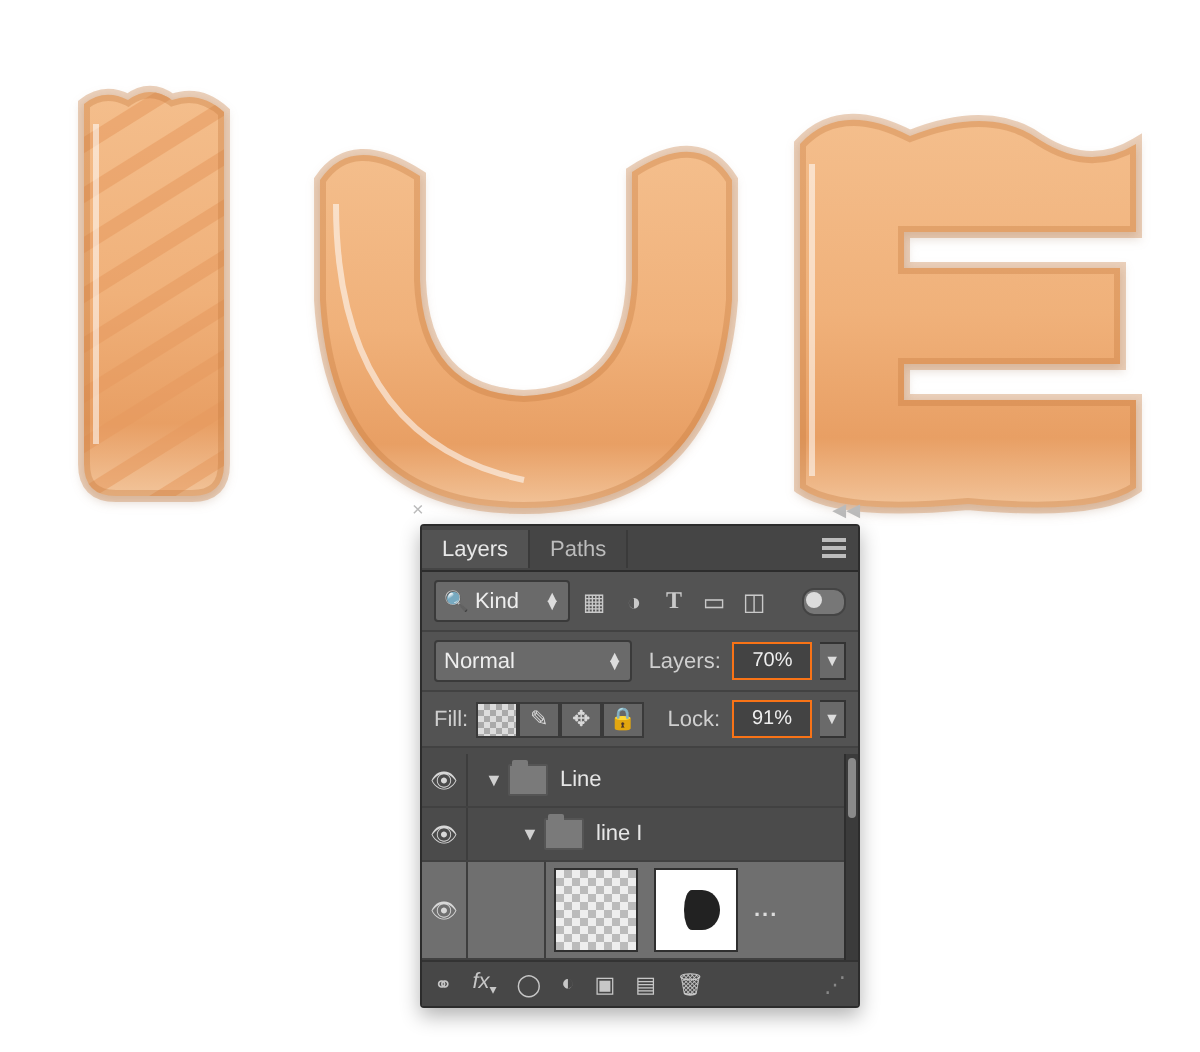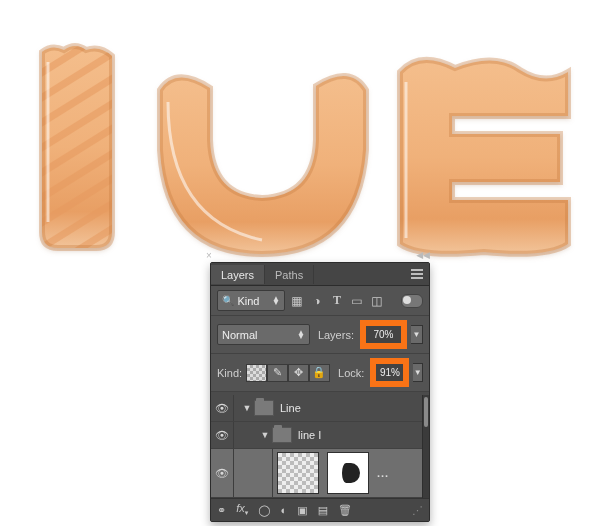--- a/index.html
+++ b/index.html
@@ -16,21 +16,21 @@
 .collapse{position:absolute;top:-2px;right:2px;color:#bbb;font-size:9px}
 .tabs{display:flex;align-items:center;background:#454545;border-bottom:1px solid #2c2c2c;height:22px}
 .tab{padding:4px 10px 3px;color:#bcbcbc;border-right:1px solid #3a3a3a;cursor:default}
 .tab.active{background:#535353;color:#e8e8e8}
 .menuico{margin-left:auto;margin-right:6px;display:flex;flex-direction:column;gap:2px}
 .menuico span{display:block;width:12px;height:2px;background:#bdbdbd}
 .row{display:flex;align-items:center;padding:4px 6px;gap:4px;border-bottom:1px solid #424242}
 .select{display:flex;align-items:center;height:19px;background:#6a6a6a;border:1px solid #3a3a3a;border-radius:2px;padding:0 4px;color:#eee}
 .select .arrows{margin-left:auto;font-size:8px;line-height:4px;color:#ddd;display:flex;flex-direction:column}
 .ico{width:16px;height:16px;display:inline-flex;align-items:center;justify-content:center;color:#c9c9c9;font-size:12px}
-.mini-input{width:38px;height:17px;background:#434343;border:6px solid #f97316;color:#eee;text-align:center;font-size:10px;display:inline-flex;align-items:center;justify-content:center;margin-left:2px}
+.mini-input{width:38px;height:17px;background:#434343;border:1px solid #f97316;color:#eee;text-align:center;font-size:10px;display:inline-flex;align-items:center;justify-content:center;margin-left:2px}
 .drop{width:12px;height:17px;background:#6a6a6a;border:1px solid #333;border-left:none;display:inline-flex;align-items:center;justify-content:center;color:#ddd;font-size:8px}
 .lbl{color:#cfcfcf}
 .layers{background:#4b4b4b;padding:3px 0 0}
 .lrow{display:flex;align-items:center;height:26px;border-bottom:1px solid #414141}
 .eye{width:22px;height:100%;display:flex;align-items:center;justify-content:center;border-right:1px solid #3d3d3d;color:#d8d8d8}
 .twist{width:14px;text-align:center;color:#d0d0d0;font-size:9px}
 .fold{width:18px;height:14px;background:#7a7a7a;border:1px solid #555;border-radius:1px;position:relative;margin-right:6px}
 .fold:before{content:"";position:absolute;top:-3px;left:1px;width:8px;height:3px;background:#7a7a7a;border-radius:1px 1px 0 0}
 .lname{color:#e6e6e6}
 .lrow.sel{background:#6f6f6f;height:48px}
@@ -139,21 +139,21 @@
             <span>▼</span>
           </span>
       </div>
       <span style="flex:1"></span>
       <span class="lbl">Layers:</span>
       <span class="mini-input">70%</span>
         <span class="drop">▼</span>
     </div>
 
     <div class="row">
-      <span class="lbl">Kind:</span>
+      <span class="lbl">Fill:</span>
       <span class="lock-up">
         <span class="lockbtn ck"></span>
         <span class="lockbtn">✎</span>
         <span class="lockbtn">✥</span>
         <span class="lockbtn">🔒</span>
       </span>
       <span style="flex:1"></span>
       <span class="lbl">Lock:</span>
       <span class="mini-input">91%</span>
         <span class="drop">▼</span>

